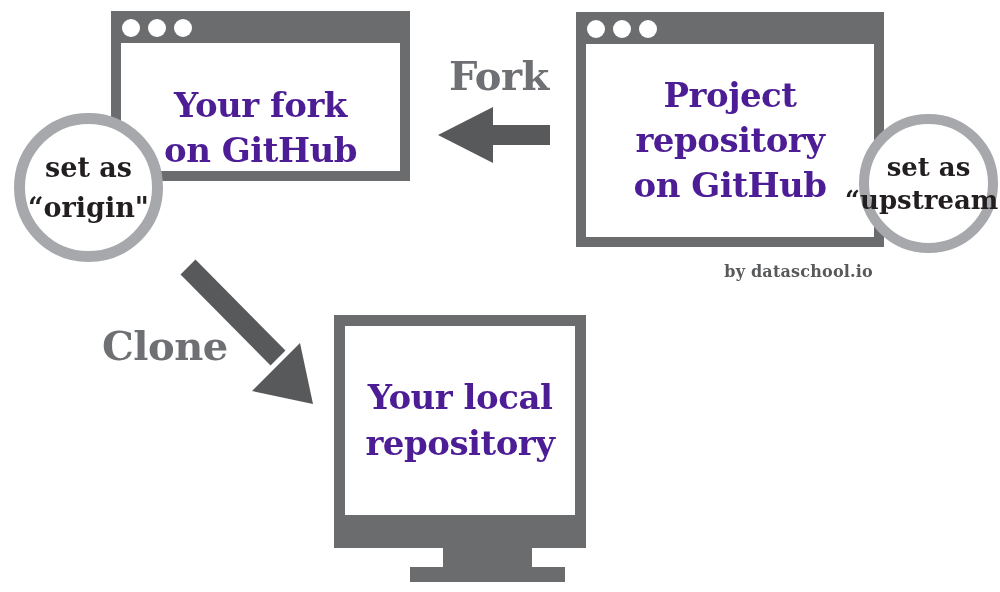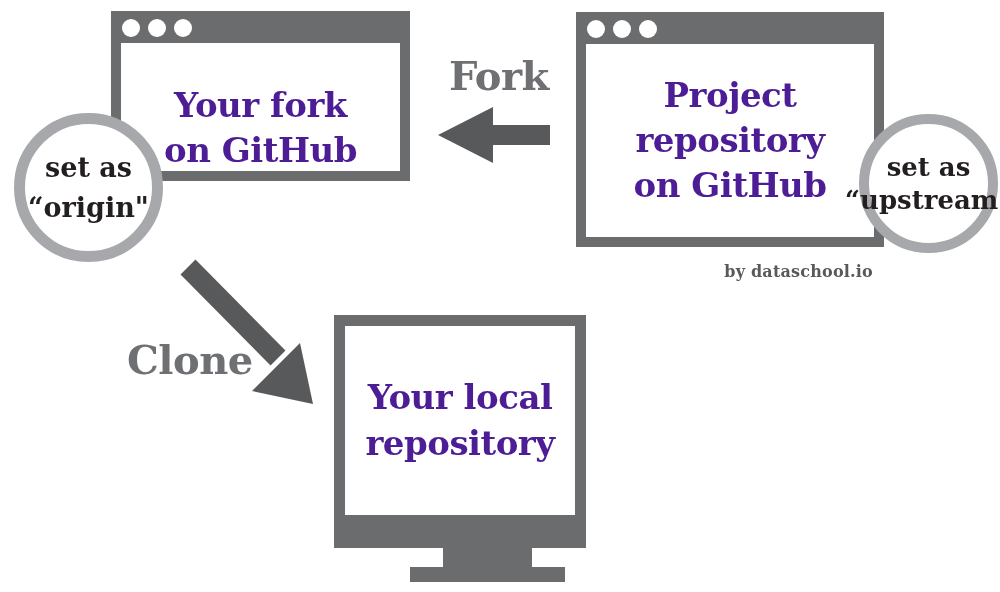--- a/index.html
+++ b/index.html
@@ -28,21 +28,21 @@
     display:flex;flex-direction:column;align-items:center;justify-content:center;
     text-align:right;font-weight:bold;color:#231f20;white-space:nowrap;
   }
   #origin-badge{left:14px;top:113px;width:149px;height:149px;font-size:27px;line-height:1.45;}
   #upstream-badge{left:859px;top:114px;width:139px;height:139px;border-width:10px;font-size:26px;line-height:1.25;}
   
   .flow-label{
     position:absolute;font-weight:bold;color:#6f7073;font-size:40px;z-index:2;letter-spacing:-0.5px;
   }
   #fork-label{left:449px;top:52px;}
-  #clone-label{left:127px;top:322px;margin-top:14px;}
+  #clone-label{left:102px;top:322px;}
   
   .arrow-svg{position:absolute;z-index:2;}
   #fork-arrow{left:435px;top:102px;}
   #clone-arrow{left:178px;top:258px;}
   
   #monitor-frame{position:absolute;left:334px;top:315px;width:252px;height:233px;background:#6b6c6e;z-index:1;}
   #monitor-screen{
     position:absolute;left:11px;right:11px;top:11px;bottom:33px;background:#ffffff;
     display:flex;align-items:center;justify-content:center;text-align:center;
   }

